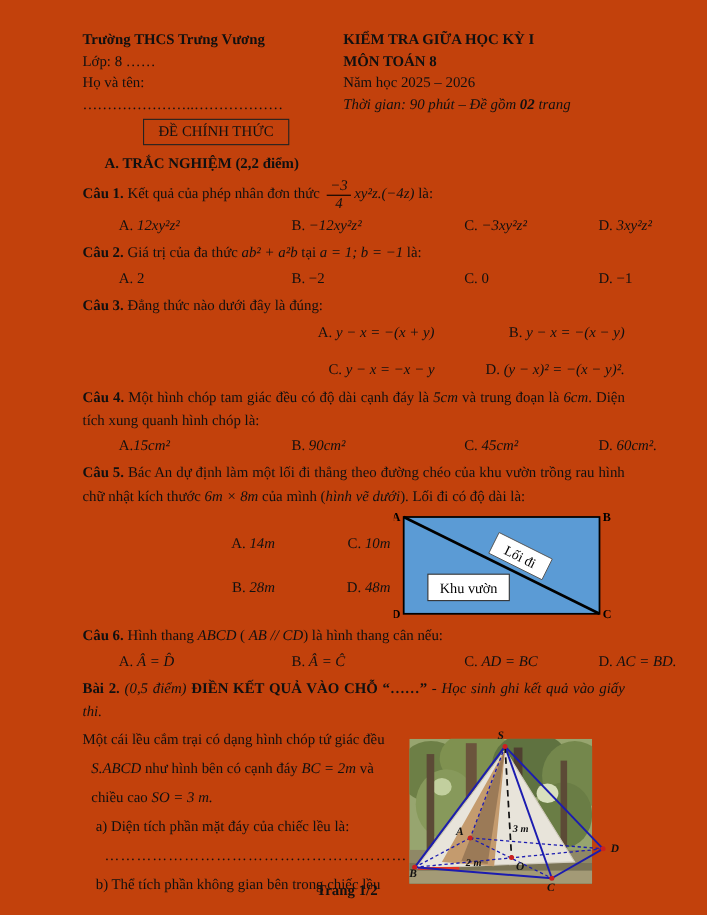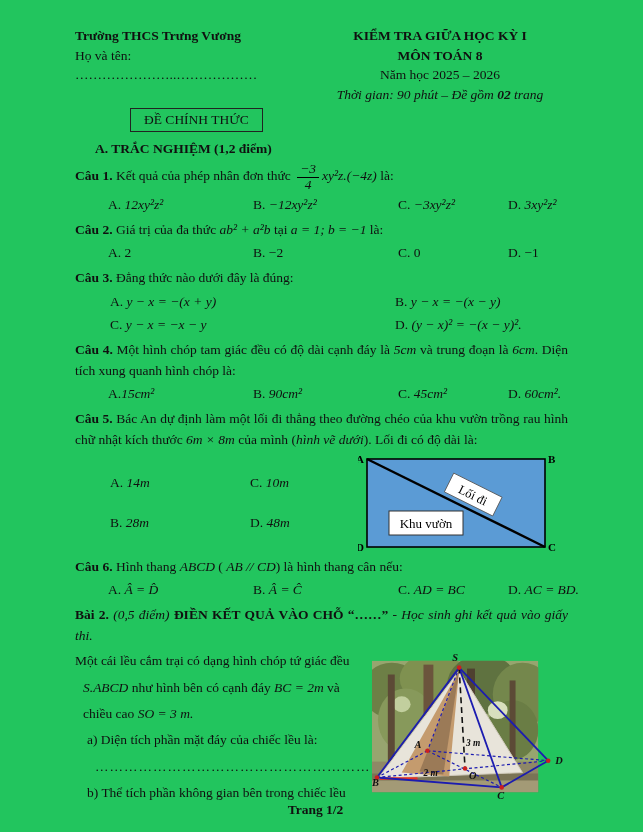--- a/index.html
+++ b/index.html
@@ -1,74 +1,75 @@
 <!DOCTYPE html>
 <html><head>
 <meta charset="utf-8">
 <style>
   * { box-sizing: border-box; }
   body { margin:0; background:#ffffff; }
   .page {
-    position:relative; width:643px; height:832px; background:#22c55e;
+    position:relative; width:643px; height:832px; background:#c2410c;
     font-family:"Liberation Serif", serif; font-size:13.5px; color:#101010;
     padding:26px 75px 0 75px; overflow:hidden;
   }
   .b { font-weight:bold; }
   .i { font-style:italic; }
   .m { font-style:italic; }
   .hdr { display:flex; }
   .hdr-left { flex:1; line-height:1.45; }
-  .hdr-right { width:256px; text-align:center; line-height:1.45; }
+  .hdr-right { width:256px; line-height:1.45; }
   .official {
     display:inline-block; border:1.4px solid #222; padding:3px 13px;
     margin:4px 12px 0 55px;
   }
   .secA { font-weight:bold; margin:9px 0 5px 20px; }
   .para { margin:2px 0; line-height:1.55; text-align:justify; }
   .frac { display:inline-block; vertical-align:middle; text-align:center; margin:0 3px; font-style:italic; line-height:1.1; }
   .frac .num { display:block; border-bottom:1px solid #000; padding:0 3px; }
   .frac .den { display:block; }
-  .optrow4 { display:grid; grid-template-columns:145px 145px 110px auto; padding-left:33px; margin:2px 0 4px; line-height:1.55; }
-  .optrow2 { display:grid; grid-template-columns:285px auto; row-gap:3px; padding-left:35px; margin:3px 0 5px; line-height:1.5; }
+  .optrow4 { display:grid; grid-template-columns:145px 145px 110px auto; padding-left:33px; margin:2px 0 4px; line-height:1.55;gap:12px; }
+  .optrow2 { display:grid; grid-template-columns:285px auto; row-gap:14px; padding-left:35px; margin:3px 0 5px; line-height:1.5;text-align:right; }
   .opt { white-space:nowrap; }
   .opt .k { font-style:normal; }
   .q5area { display:flex; align-items:center; margin:2px 0 4px; }
-  .q5opts { display:grid; grid-template-columns:140px auto; row-gap:24px; padding-left:35px; flex:0 0 280px; }
+  .q5opts { display:grid; grid-template-columns:140px auto; row-gap:24px; padding-left:35px; flex:0 0 280px;text-align:right; }
   .garden-svg { margin-left:auto; margin-right:12px; display:block; }
   .b2area { display:flex; justify-content:space-between; margin-top:0px; }
   .b2left { width:300px; line-height:1.95; }
   .b2line { padding-left:8px; }
   .b2item { padding-left:12px; }
   .b2dots { padding-left:20px; letter-spacing:1px; }
   .tent-svg { margin-top:4px; display:block; }
   .footer { position:absolute; left:0; right:12px; bottom:14px; text-align:center; font-weight:bold; }
   svg text { font-family:"Liberation Serif", serif; }
 </style>
 </head>
 <body>
 
 <div class="page">
 
   
   <div class="hdr">
     <div class="hdr-left">
       <div class="b">Trường THCS Trưng Vương</div>
+      <div>Lớp: 8 ……</div>
       <div>Họ và tên: …………………..………………</div>
     </div>
     <div class="hdr-right">
       <div class="b">KIỂM TRA GIỮA HỌC KỲ I</div>
       <div class="b">MÔN TOÁN 8</div>
       <div>Năm học 2025 – 2026</div>
       <div><span class="i">Thời gian: 90 phút – Đề gồm </span><span class="b i">02</span><span class="i"> trang</span></div>
     </div>
   </div>
 
   <div class="official">ĐỀ CHÍNH THỨC</div>
 
-  <div class="secA">A. TRẮC NGHIỆM (1,2 điểm)</div>
+  <div class="secA">A. TRẮC NGHIỆM (2,2 điểm)</div>
 
   
 
   
   <div class="para">
     <span class="b">Câu 1.</span>
     <span>Kết quả của phép nhân đơn thức</span>
     <span class="frac"><span class="num">−3</span><span class="den">4</span></span><span class="m">xy²z.(−4z)</span>
     <span>là:</span>
   </div>

